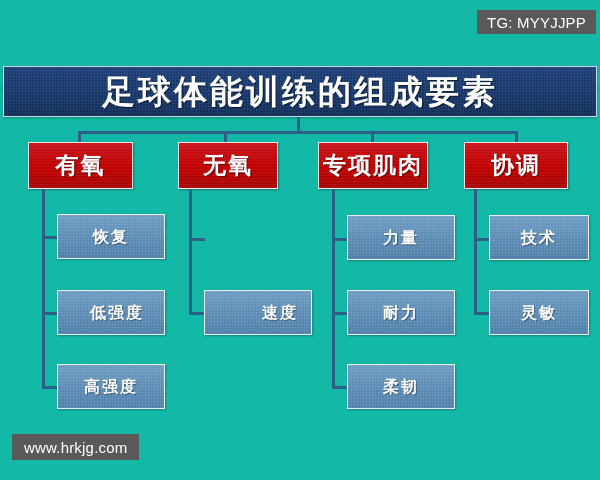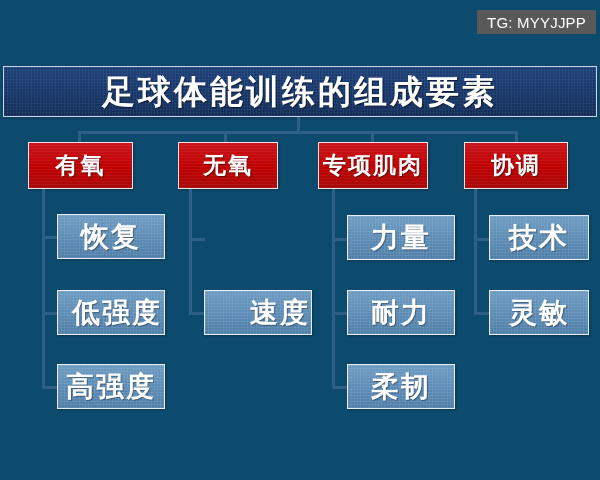--- a/index.html
+++ b/index.html
@@ -10,21 +10,21 @@
     width: 600px;
     height: 480px;
     background: #ffffff;
     font-family: "DejaVu Sans", "Liberation Sans", sans-serif;
     overflow: hidden;
   }
   #canvas {
     position: relative;
     width: 600px;
     height: 480px;
-    background: #0c4a6e;
+    background: #14b8a6;
   }
 
   
   .watermark {
     position: absolute;
     background: #595959;
     color: #ffffff;
     font-family: "Liberation Sans", sans-serif;
     display: flex;
     align-items: center;
@@ -104,21 +104,21 @@
     letter-spacing: 2px;
     text-shadow: 1px 1px 1px rgba(0,0,0,0.45);
     box-shadow: 1px 1px 2px rgba(0,0,0,0.3);
   }
   .node-l2 {
     background:
       repeating-linear-gradient(0deg, rgba(255,255,255,0.08) 0px, rgba(255,255,255,0.08) 1px, rgba(0,0,0,0) 1px, rgba(0,0,0,0) 3px),
       repeating-linear-gradient(90deg, rgba(255,255,255,0.07) 0px, rgba(255,255,255,0.07) 1px, rgba(0,0,0,0) 1px, rgba(0,0,0,0) 3px),
       linear-gradient(180deg, #6c9bc2 0%, #5b8ab4 55%, #4f7ea9 100%);
     border: 1px solid #e8eef4;
-    font-size: 28px;
+    font-size: 16px;
     font-weight: 700;
     letter-spacing: 2px;
     text-shadow: 1px 1px 1px rgba(0,0,0,0.35);
     box-shadow: 1px 1px 2px rgba(0,0,0,0.28);
   }
 </style>
 </head>
 <body>
 
 <div id="canvas">
@@ -192,14 +192,15 @@
   <div class="line h" style="left:474px; top:238px; width:16px;"></div>
   <div class="line h" style="left:474px; top:312px; width:16px;"></div>
 
   <div class="node node-l2" style="left:489px; top:215px; width:100px; height:45px;text-align:center;">
     <span>技术</span>
   </div>
   <div class="node node-l2" style="left:489px; top:290px; width:100px; height:45px;">
     <span>灵敏</span>
   </div>
 
+  <div class="watermark" id="wm-bottom">www.hrkjg.com</div>
 
 </div>
 
 </body></html>

